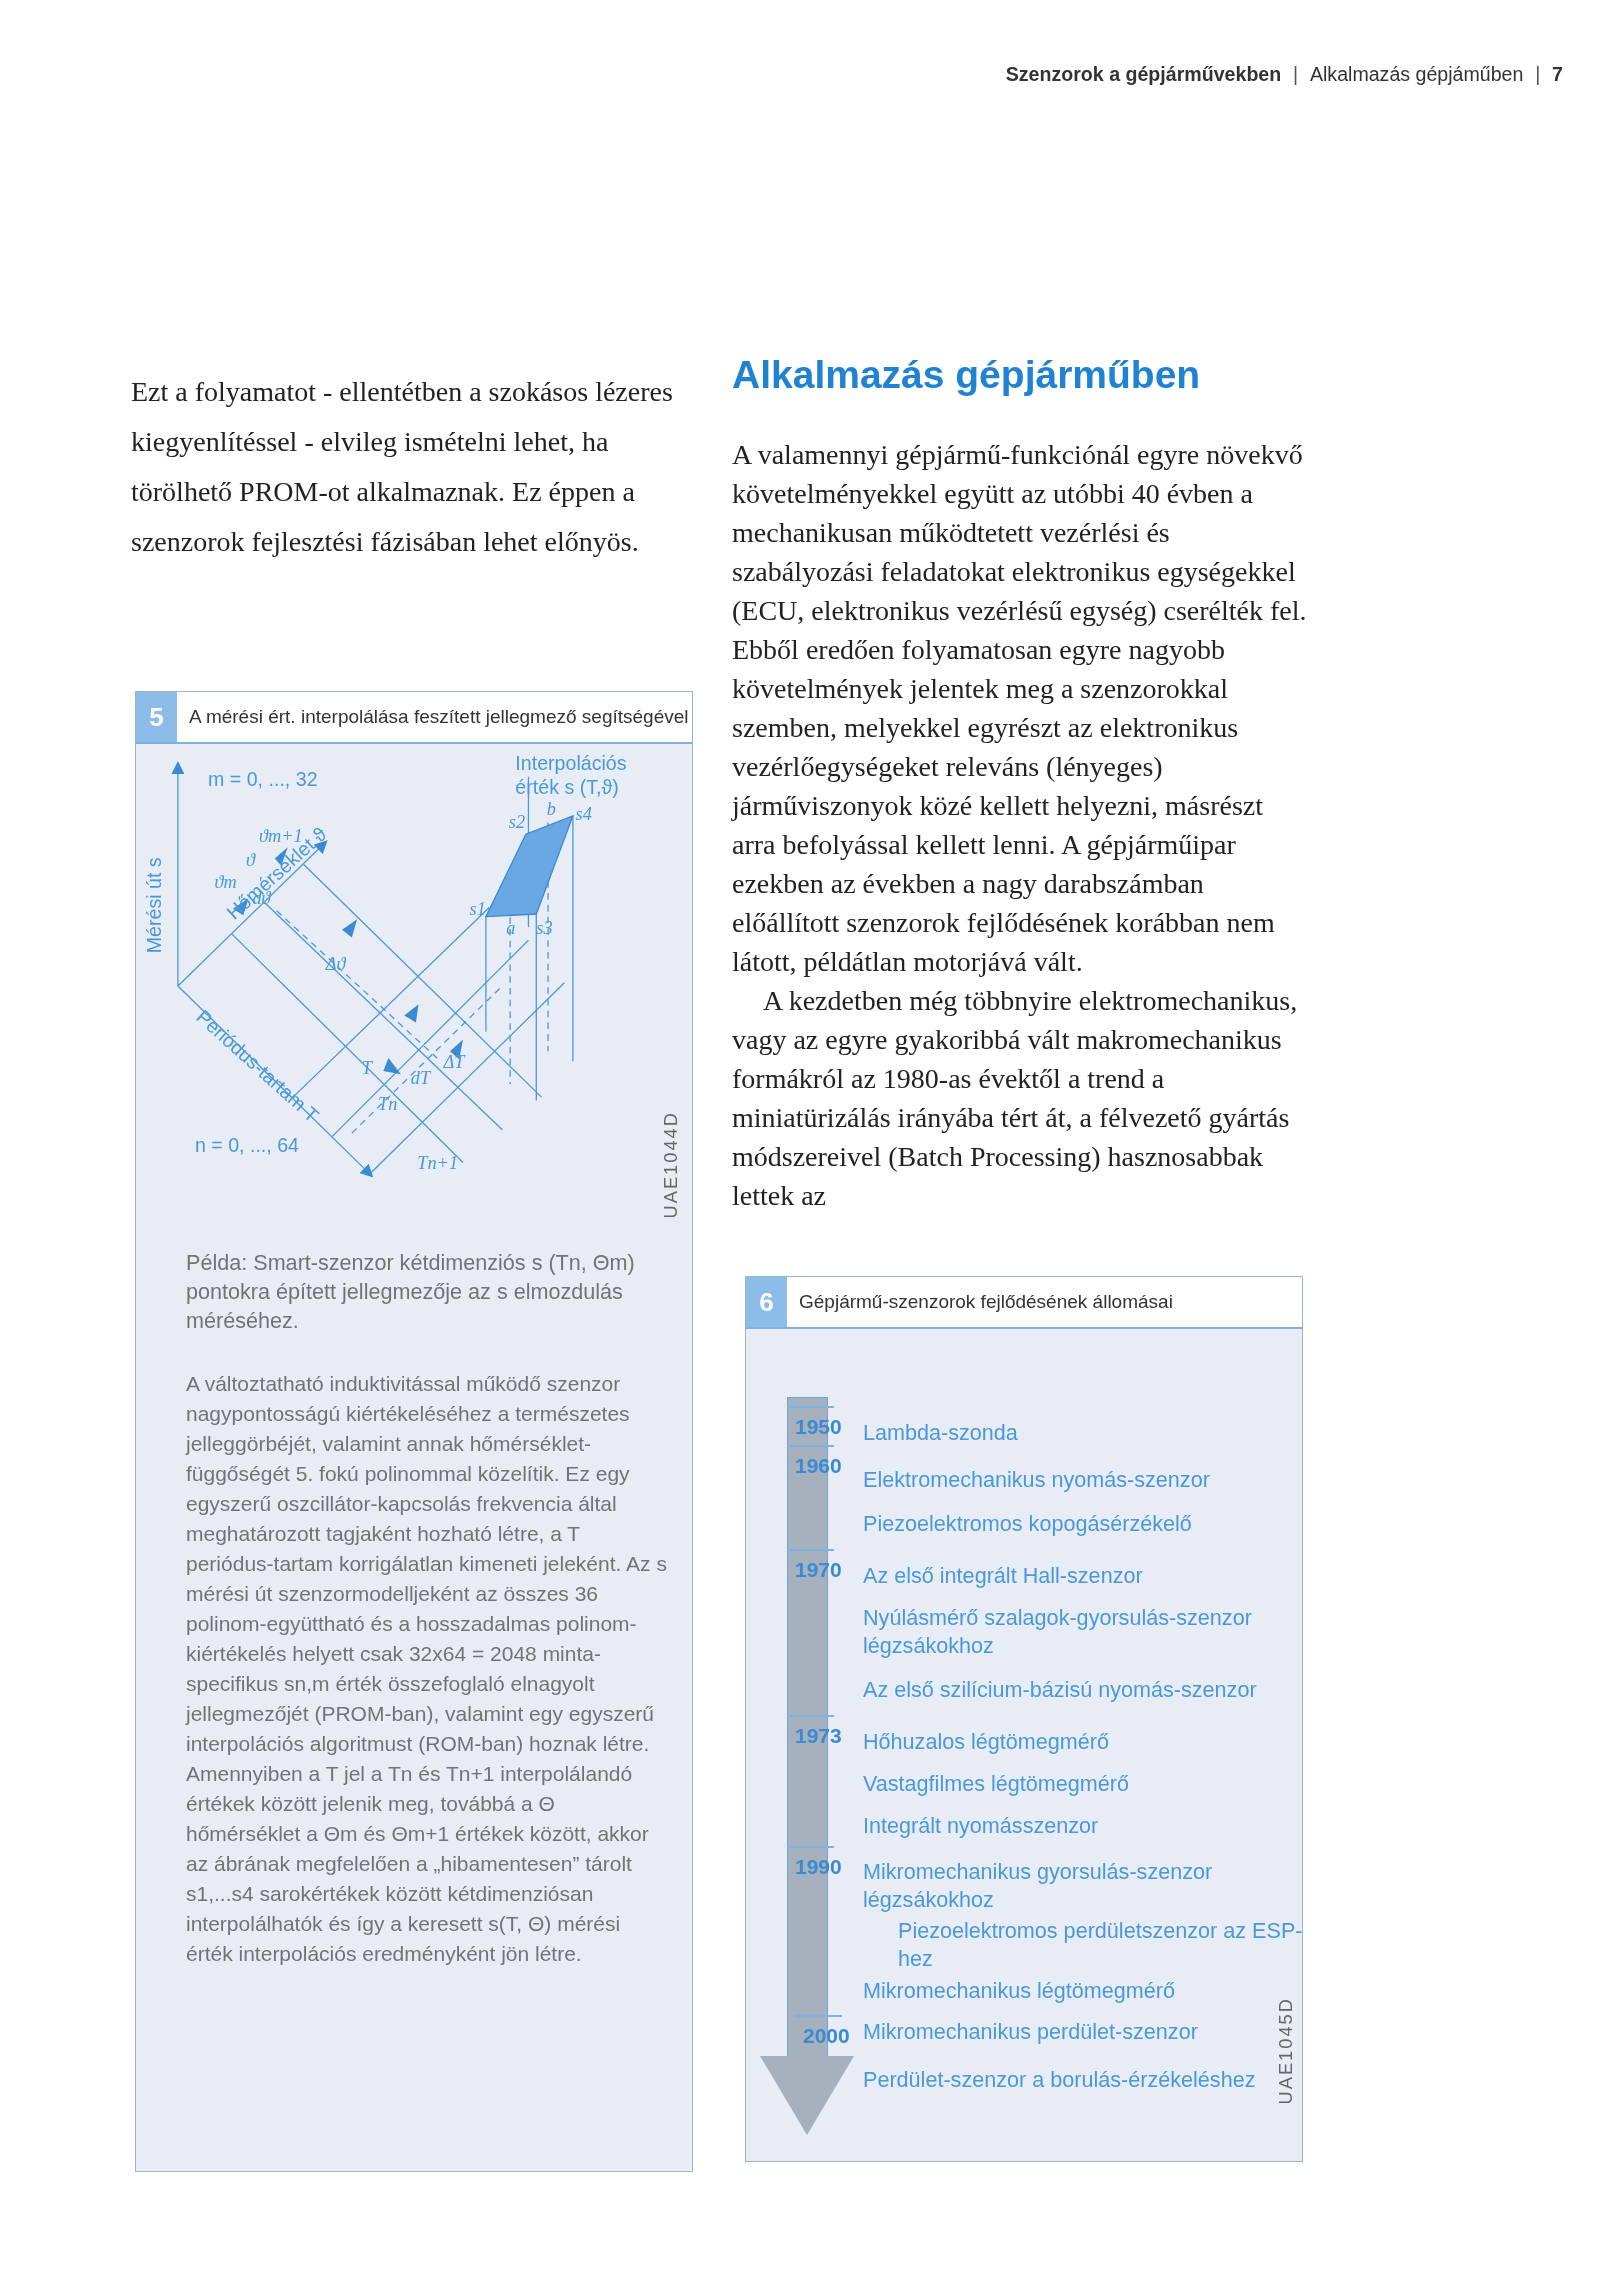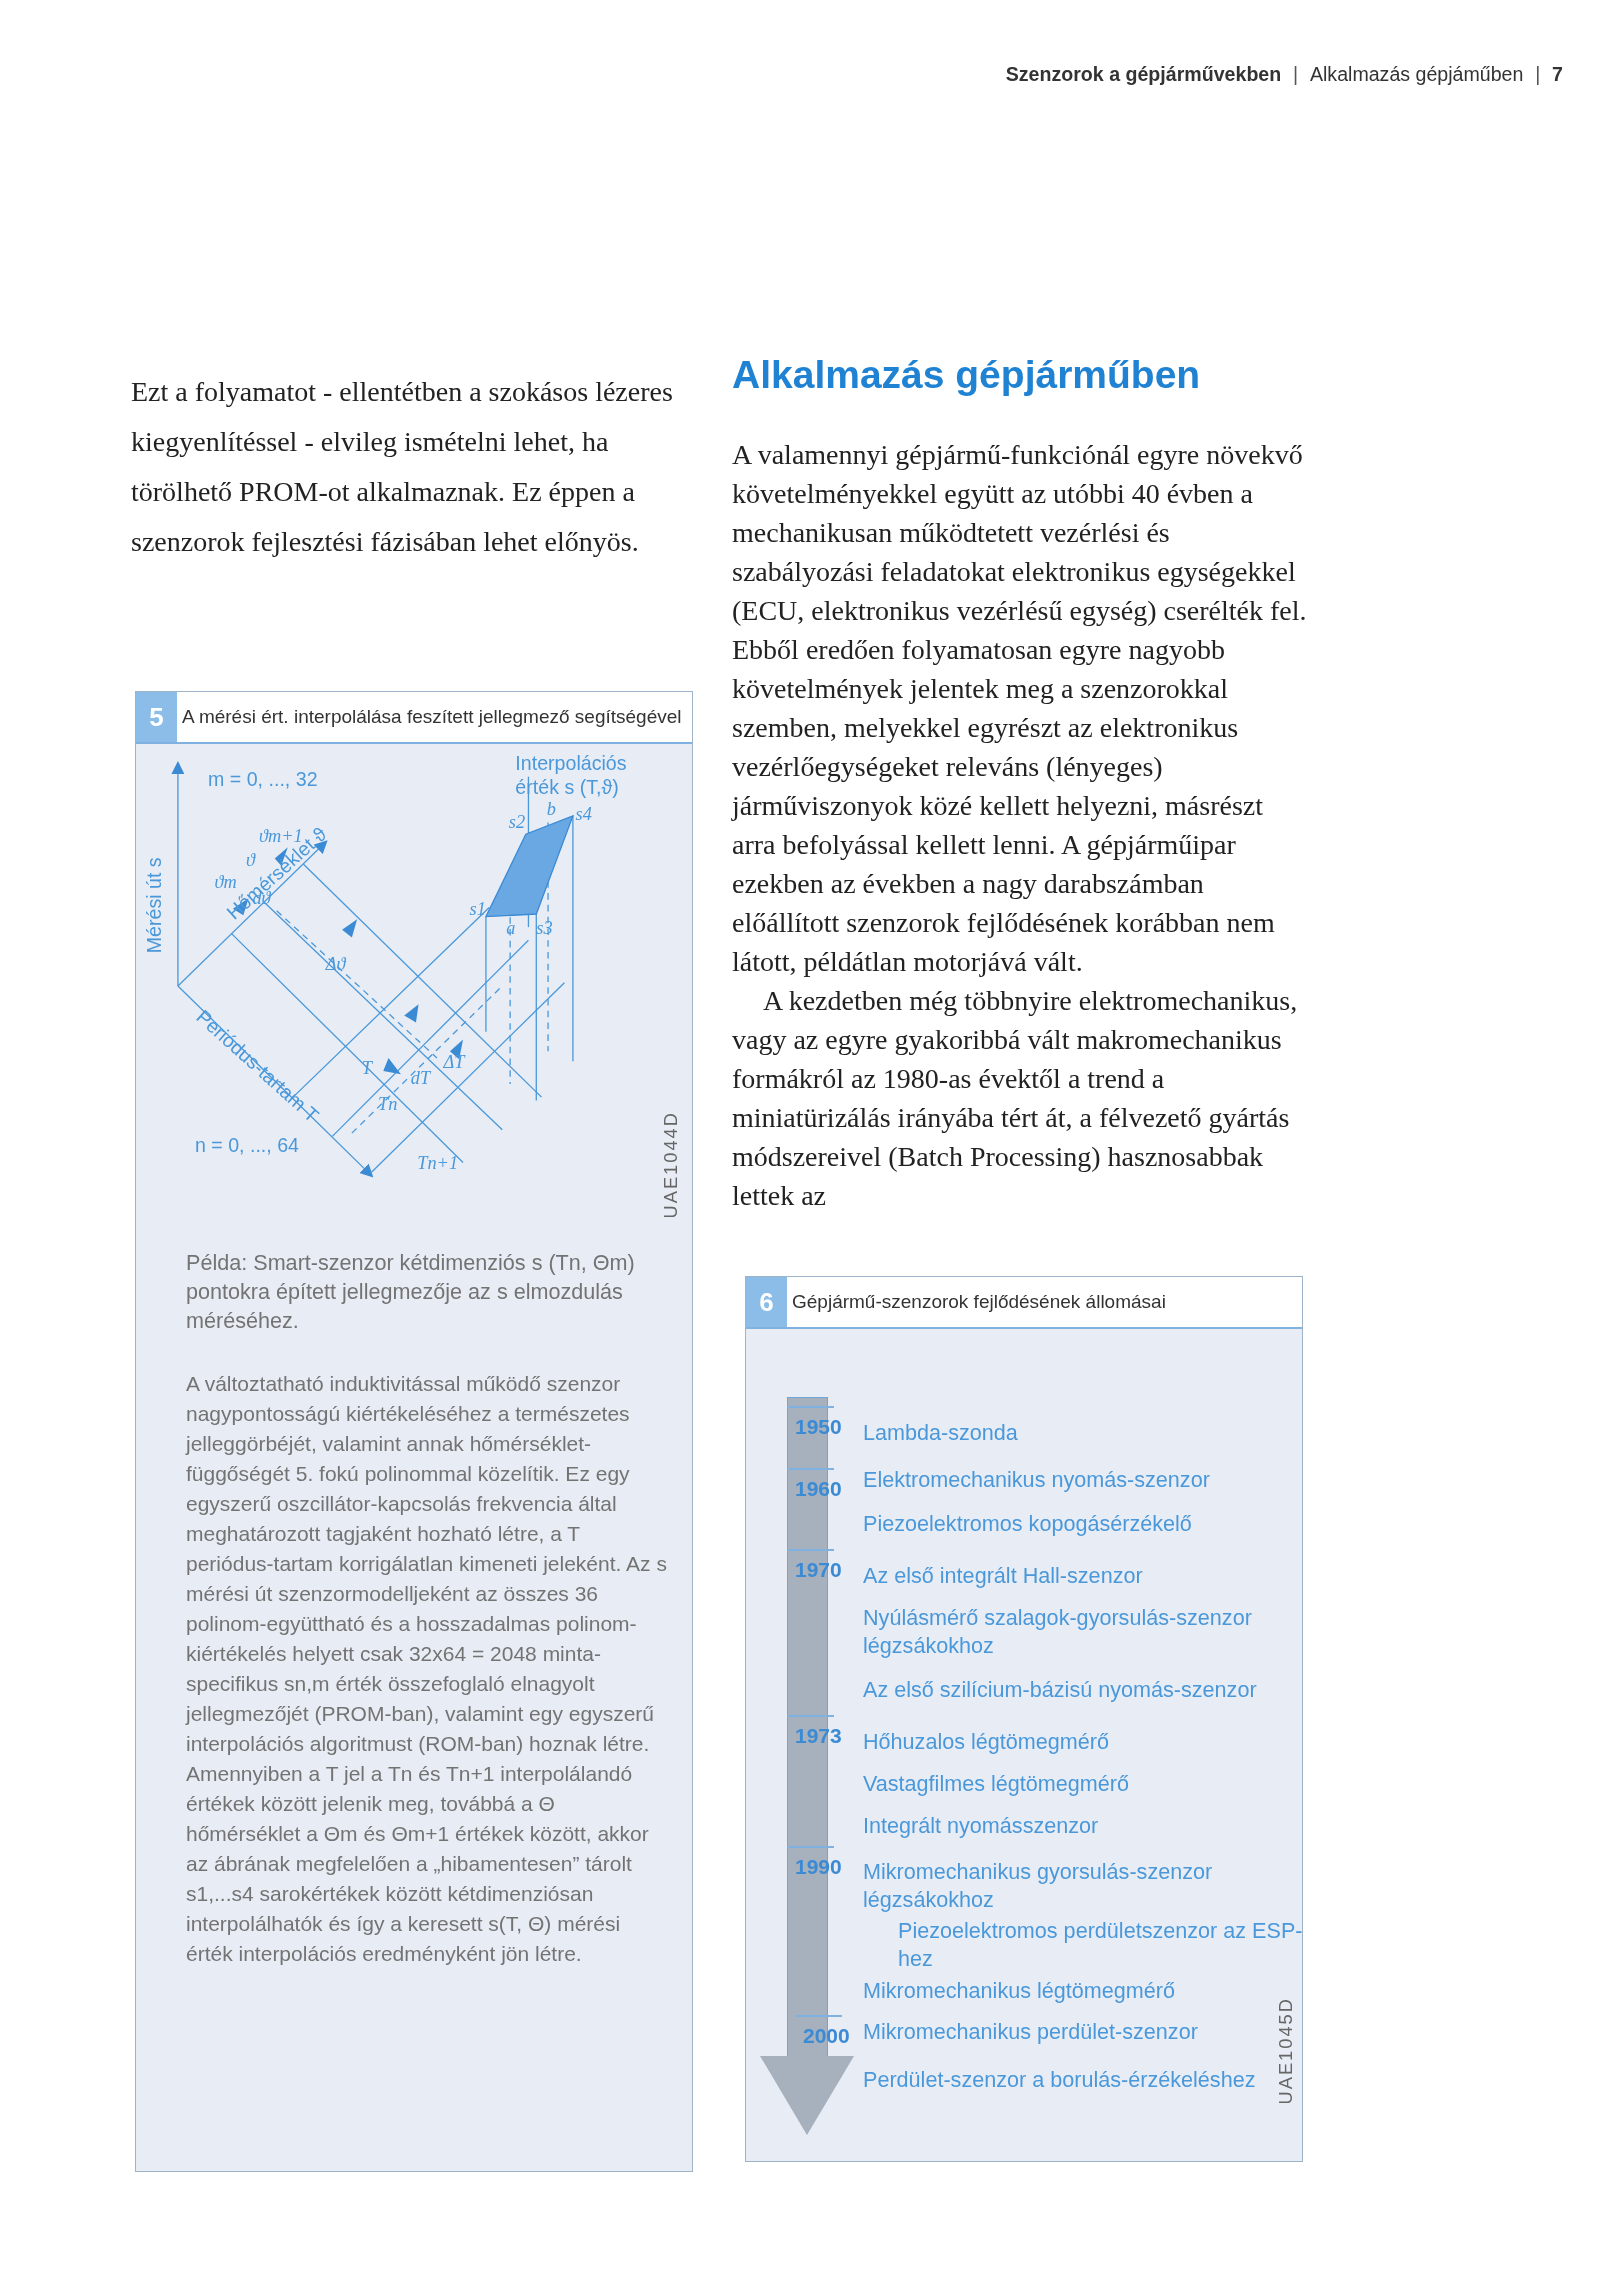--- a/index.html
+++ b/index.html
@@ -9,21 +9,21 @@
   .header .sep { margin:0 11.8px; color:#555; }
   .header .pgnum { font-weight:bold; }
   .lefttext { position:absolute; left:131px; top:367px; width:576px; font-family:"Liberation Serif", serif; font-size:28px; line-height:50px; color:#222; }
   .righthead { position:absolute; left:732px; top:353px; font-size:39px; font-weight:bold; color:#1f82d2; }
   .righttext { position:absolute; left:732px; top:435px; width:576px; font-family:"Liberation Serif", serif; font-size:28px; line-height:39px; color:#222; }
   .righttext p { margin:0; }
   .righttext p.indent { text-indent:31px; }
   .box { position:absolute; background:#e8edf5; border:1.3px solid #9eb2c8; }
   .box .caption { position:absolute; left:0; top:0; right:0; height:50px; background:#fff; border-bottom:2px solid #7fb2e0; display:flex; align-items:center; }
   .box .cap-num { width:41px; height:50px; background:#8cbde8; color:#fff; font-weight:bold; font-size:26px; display:flex; align-items:center; justify-content:center; }
-  .box .cap-text { padding-left:5px; font-size:19px; color:#333; }
+  .box .cap-text { padding-left:12px; font-size:19px; color:#333; }
   .box5 { left:135px; top:691px; width:556px; height:1479px; }
   .box6 { left:745px; top:1276px; width:556px; height:884px; }
   .diagram { position:absolute; left:0; top:52px; width:556px; height:497px; }
   .fig-id { position:absolute; font-size:18.3px; color:#666; writing-mode:vertical-rl; transform:rotate(180deg); letter-spacing:2px; }
   .caption-blue { position:absolute; left:50px; width:484px; font-size:21.6px; line-height:29px; color:#737373; }
   .timeline { position:absolute; left:0; top:52px; width:556px; }
   .tl-bar { position:absolute; left:41px; top:68px; width:39px; height:658px; background:#a7b0bd; border:1.3px solid #6fa6d6; }
   .tl-arrow { position:absolute; left:14.4px; top:727px; width:0; height:0; border-left:47px solid transparent; border-right:47px solid transparent; border-top:79px solid #a7b0bd; }
   .tl-decade { position:absolute; left:41px; width:39px; font-size:21px; font-weight:bold; color:#3b8ad4; text-align:center; border-top:2px solid #7fb2e0; padding-top:6.5px;padding-left:8px; }
   .tl-item { position:absolute; left:117px; width:425px; font-size:21.6px; line-height:27.5px; color:#4a98da; }
@@ -130,21 +130,21 @@
 <div class="box box6">
   <div class="caption">
     <div class="cap-num">6</div>
     <div class="cap-text">Gépjármű-szenzorok fejlődésének állomásai</div>
   </div>
   <div class="timeline">
     <div class="tl-bar"></div>
     <div class="tl-arrow"></div>
     <div id="decades">
         <div class="tl-decade" style="top: 77px;">1950</div>
-        <div class="tl-decade" style="top: 139px;">1960</div>
+        <div class="tl-decade" style="top: 116px;">1960</div>
         <div class="tl-decade" style="top: 220px;">1970</div>
         <div class="tl-decade" style="top: 386px;">1973</div>
         <div class="tl-decade" style="top: 517px;">1990</div>
         <div class="tl-decade" style="top: 686px; margin-left: 8px;">2000</div>
       </div>
     <div id="items">
         <div class="tl-item" style="top: 90px;">Lambda-szonda</div>
         <div class="tl-item" style="top: 137px;">Elektromechanikus nyomás-szenzor</div>
         <div class="tl-item" style="top: 181px;">Piezoelektromos kopogásérzékelő</div>
         <div class="tl-item" style="top: 233px;">Az első integrált Hall-szenzor</div>

